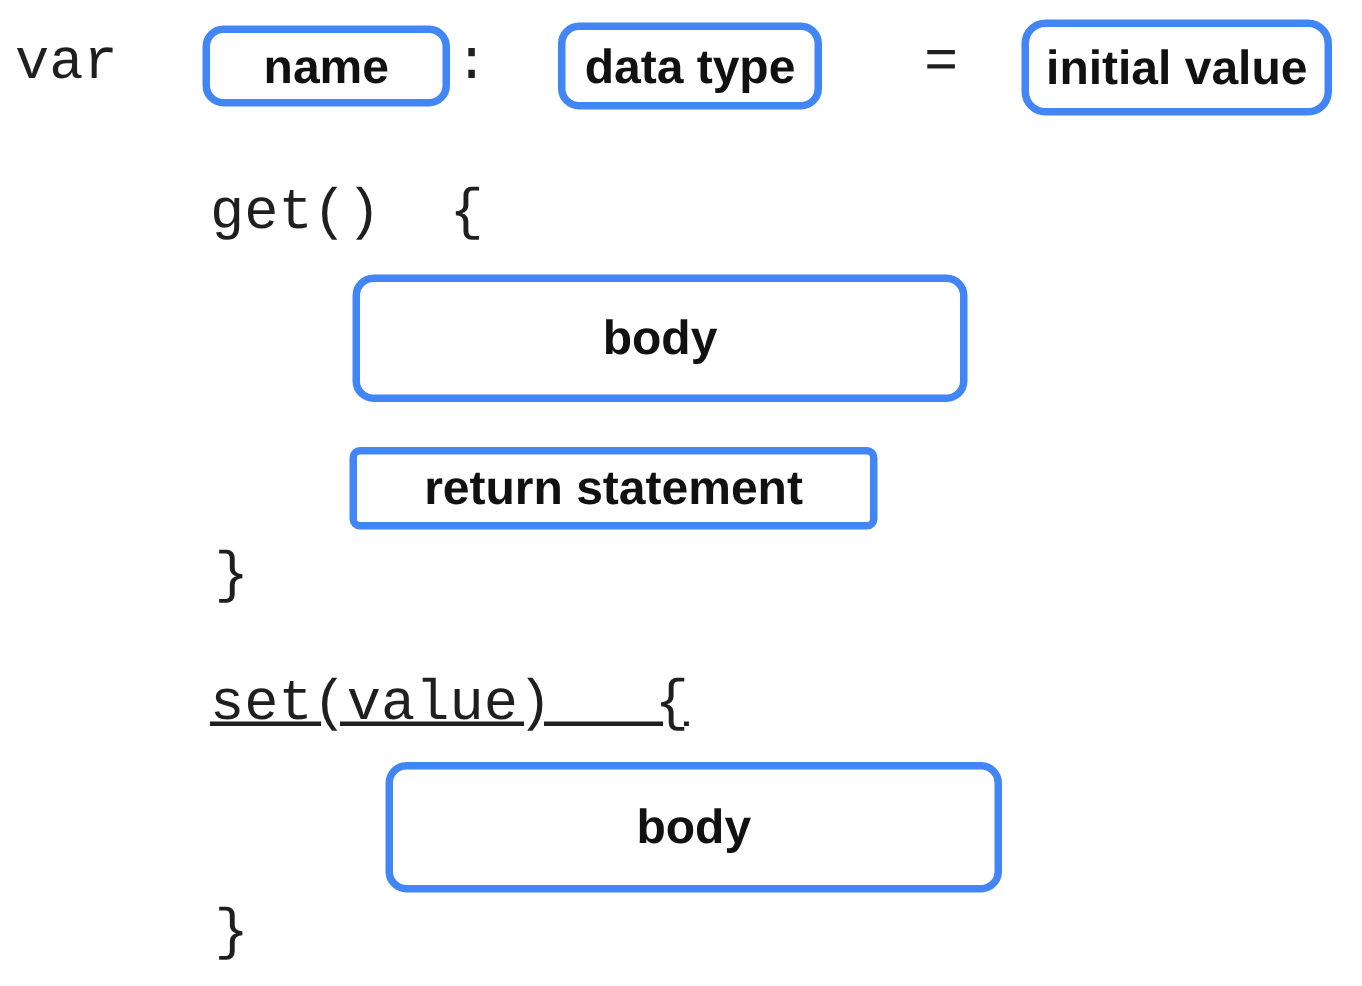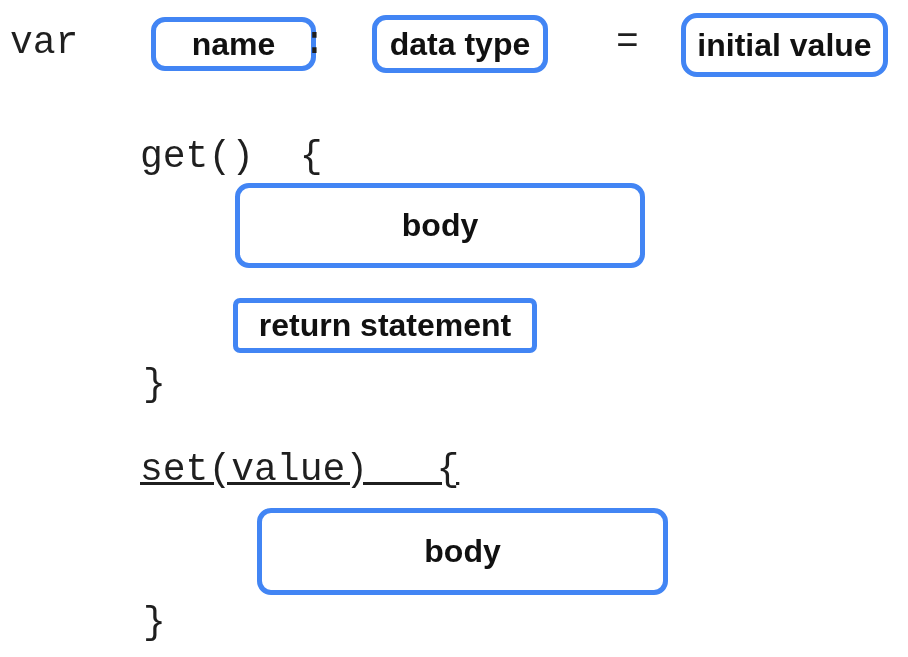--- a/index.html
+++ b/index.html
@@ -36,29 +36,29 @@
   .sbox.sharp { border-radius: 7px; }
   .sbox .lbl {
     font-family: "Liberation Sans", sans-serif;
     font-weight: 700;
     font-size: 32px;
     color: #111111;
     white-space: nowrap;
   }
   
   .var-kw        { left: 10px;  top: 20px; }
-  .name-box      { left: 135px; top: 17px; width: 165px; height: 54px; margin-left: 16px; }
+  .name-box      { left: 135px; top: 17px; width: 165px; height: 54px; }
   .colon         { left: 303px; top: 20px; }
   .datatype-box  { left: 372px; top: 15px; width: 176px; height: 58px; }
   .equals        { left: 616px; top: 20px; }
   .initval-box   { left: 681px; top: 13px; width: 207px; height: 64px; border-radius: 16px; }
   
-  .get-line      { left: 140px; top: 134px; }
+  .get-line      { left: 140px; top: 120px; }
   .get-body-box  { left: 235px; top: 183px; width: 410px; height: 85px; }
-  .return-box    { left: 233px; top: 298px; width: 304px; height: 55px; }
+  .return-box    { left: 233px; top: 298px; width: 352px; height: 55px; }
   .get-close     { left: 143px; top: 362px; }
   
   .set-line      { left: 140px; top: 447px; text-decoration: underline; }
   .set-body-box  { left: 257px; top: 508px; width: 411px; height: 87px; }
   .set-close     { left: 143px; top: 600px; }
 </style>
 </head>
 <body>
 
 <div class="canvas">

